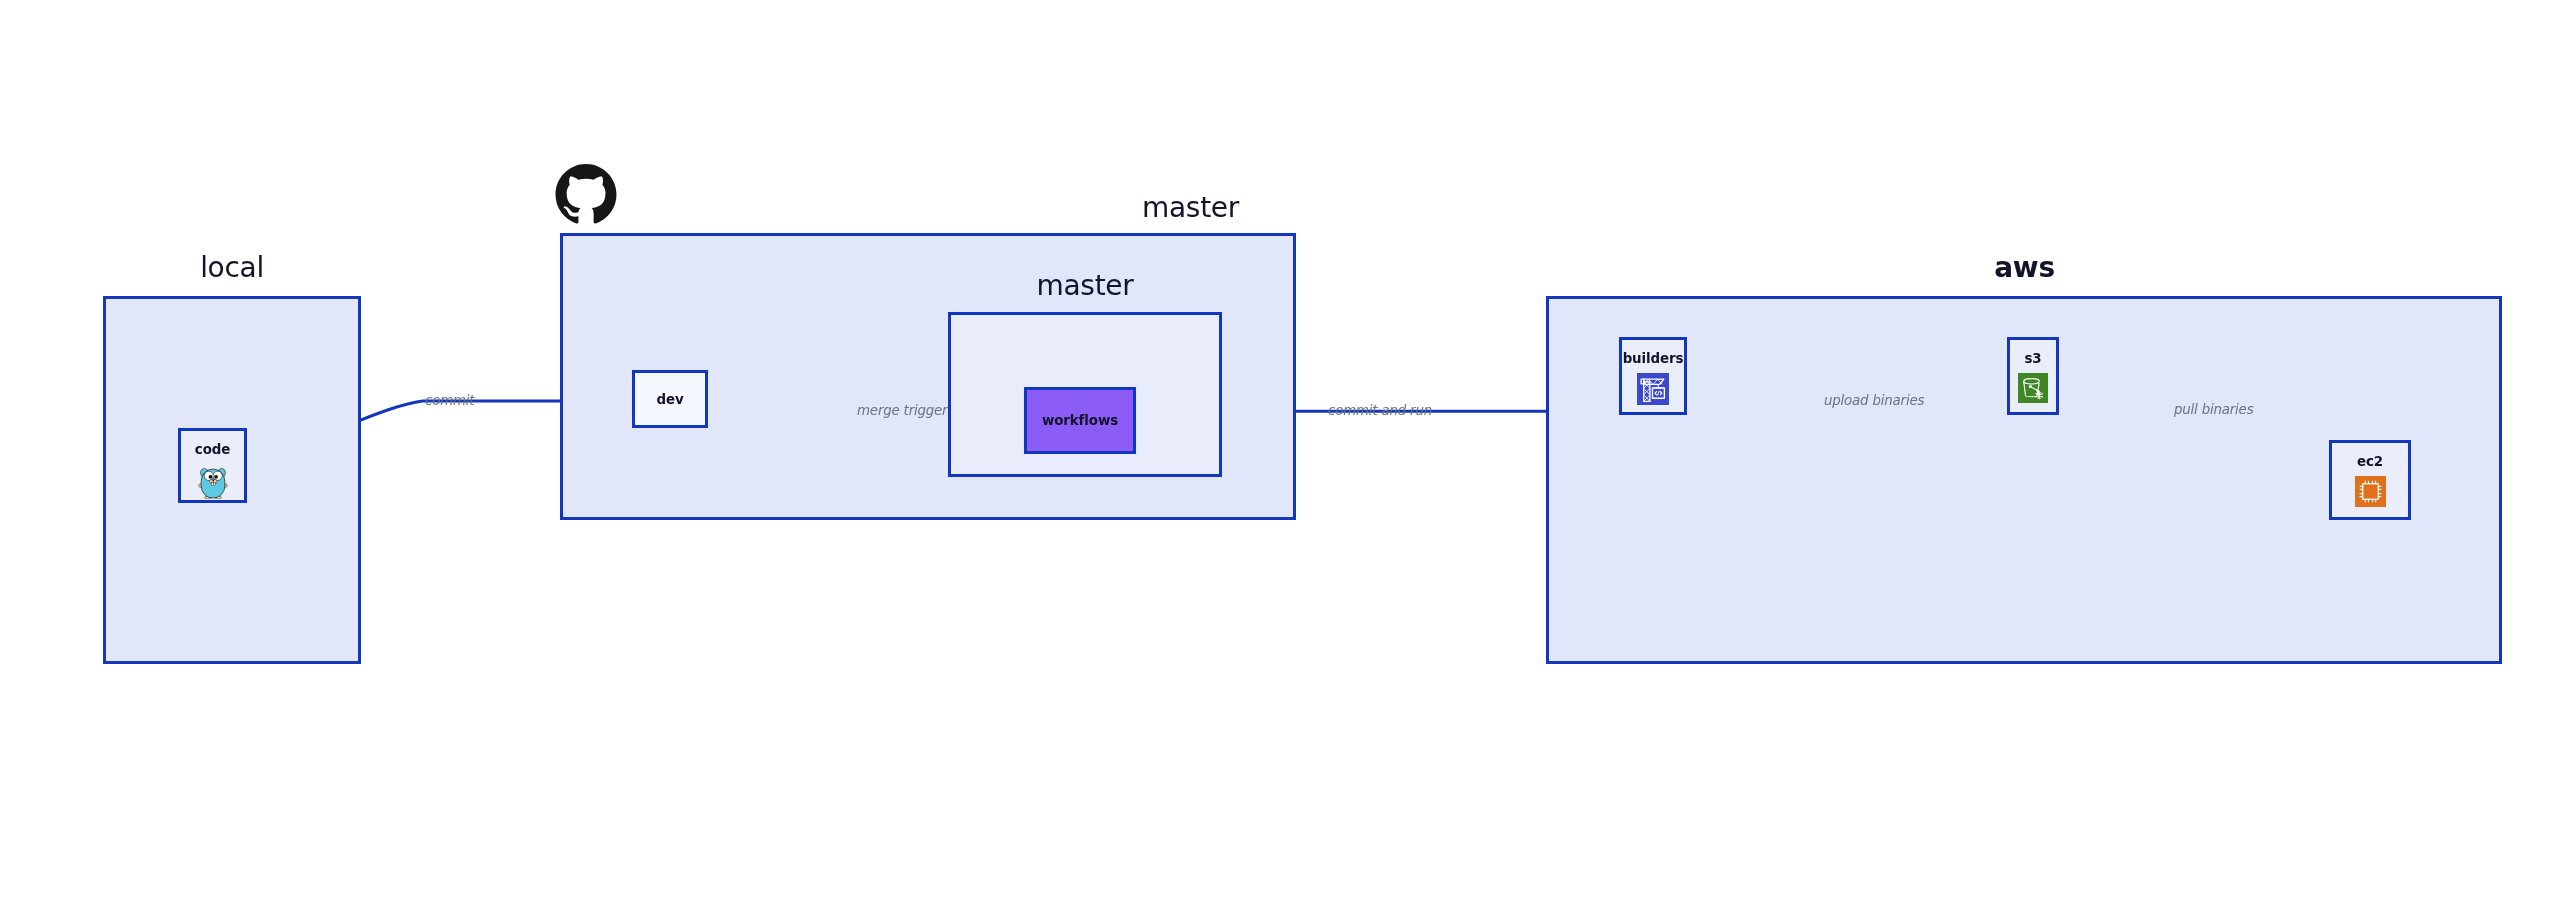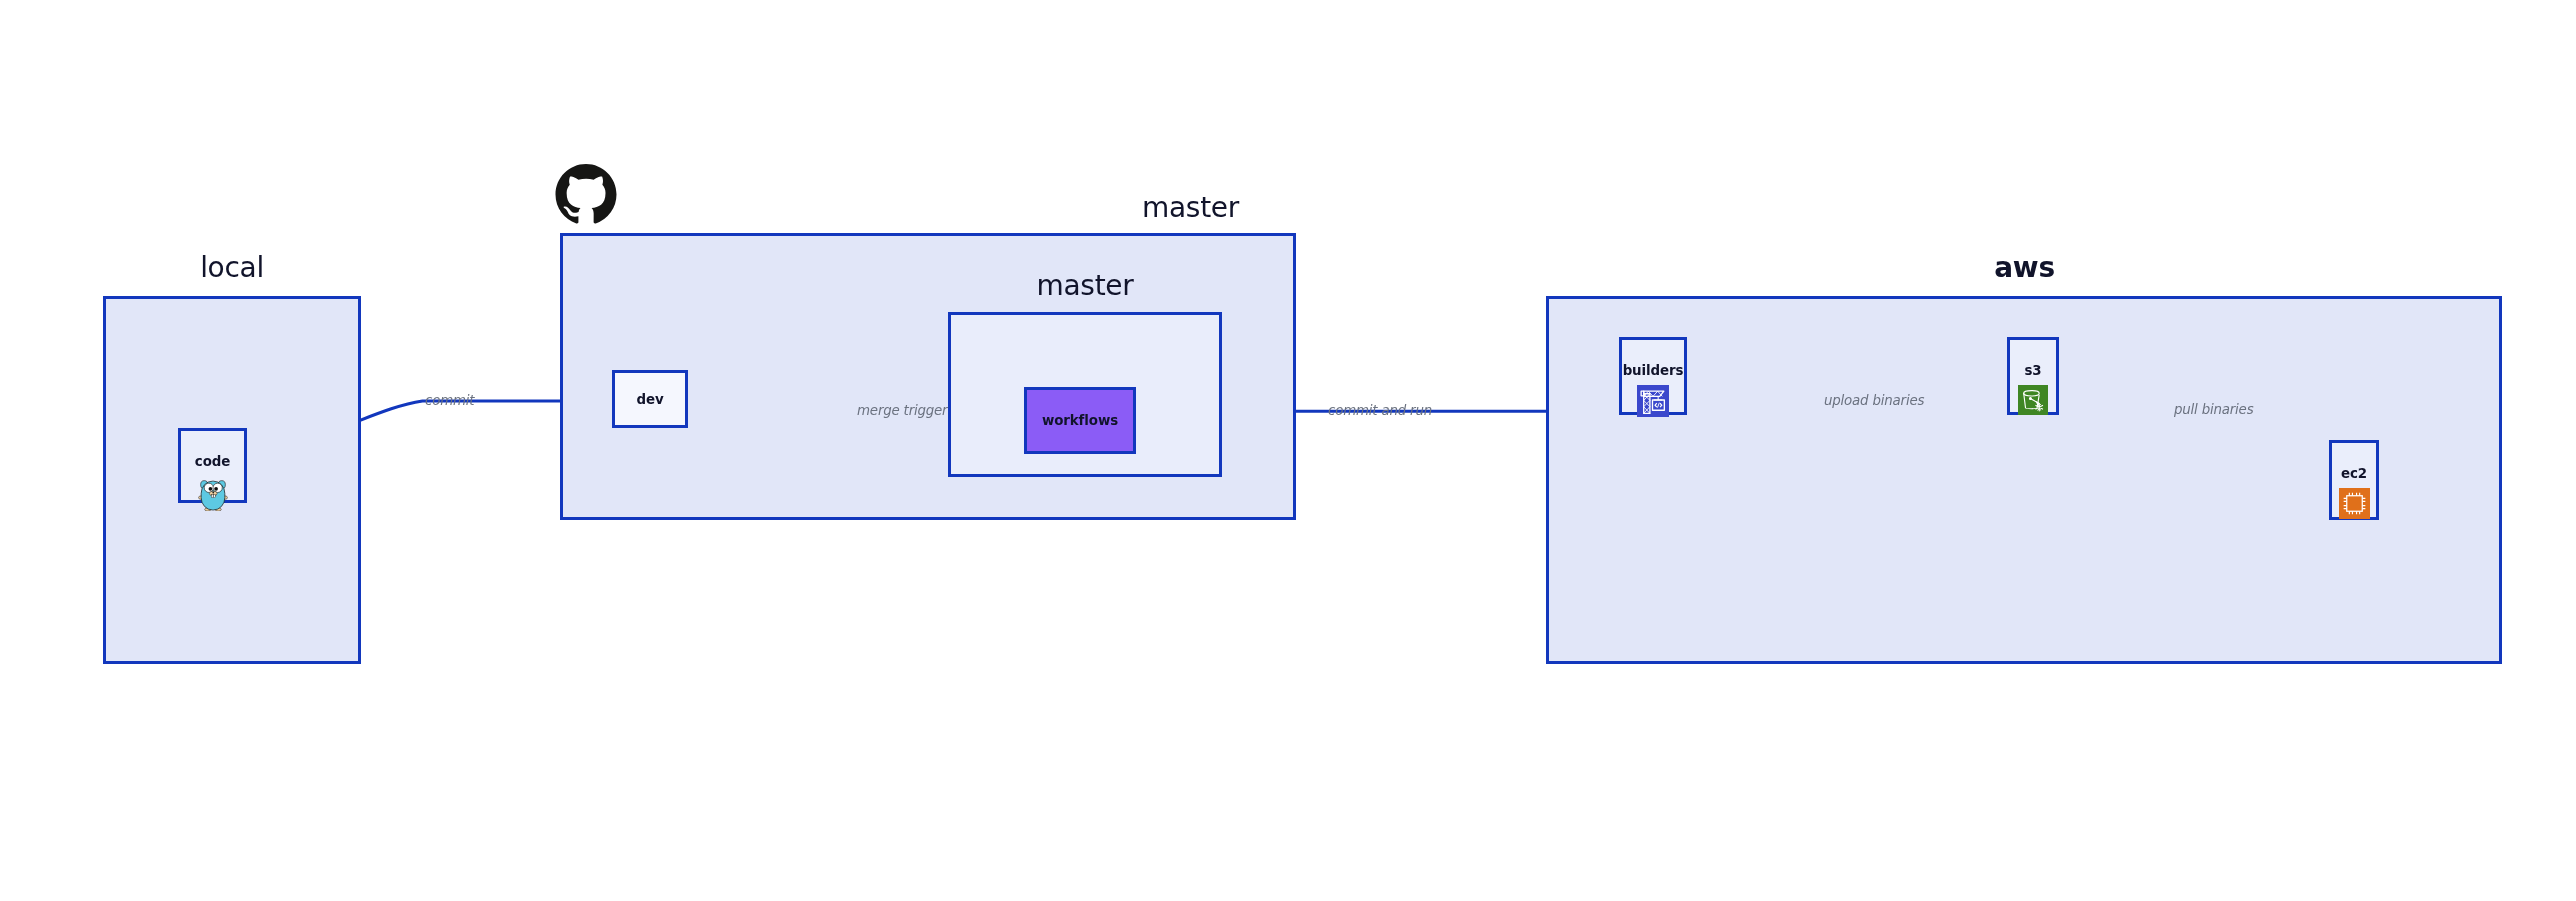--- a/index.html
+++ b/index.html
@@ -55,21 +55,21 @@
     box-sizing: border-box;
     display: flex;
     flex-direction: column;
     align-items: center;
   }
   .node.plainbox { background: #f5f7fe; justify-content: center; }
   .node-label {
     font-size: 13.4px;
     font-weight: bold;
     color: #11142b;
-    margin-top: 23px;
+    margin-top: 11px;
     white-space: nowrap;
     letter-spacing: -0.1px;
   }
   .node-icon {
     margin-top: 7.2px;
   }
 
   
   .edge-label {
     position: absolute;
@@ -168,21 +168,21 @@
                -.28-.15-.68-.52-.01-.53.63-.01 1.08.58 1.23.82.72 1.21 1.87.87 2.33.66
                .07-.52.28-.87.51-1.07-1.78-.2-3.64-.89-3.64-3.95 0-.87.31-1.59.82-2.15
                -.08-.2-.36-1.02.08-2.12 0 0 .67-.21 2.2.82.64-.18 1.32-.27 2-.27
                .68 0 1.36.09 2 .27 1.53-1.04 2.2-.82 2.2-.82.44 1.1.16 1.92.08 2.12
                .51.56.82 1.27.82 2.15 0 3.07-1.87 3.75-3.65 3.95.29.25.54.73.54 1.48
                0 1.07-.01 1.93-.01 2.2 0 .21.15.46.55.38A8.013 8.013 0 0 0 16 8
                c0-4.42-3.58-8-8-8z"></path>
     </svg>
   </div>
 
-  <div class="node plainbox" style="left:612px; top:370px; width:76px; height:58px;">
+  <div class="node plainbox" style="left:632px; top:370px; width:76px; height:58px;">
     <div class="node-label" style="margin-top:0;">dev</div>
   </div>
 
   <div class="subgroup" style="left:948px; top:312px; width:274px; height:165px;"></div>
   <div class="group-label" style="left:948px; top:269px; width:274px;">master</div>
 
   <div class="node plainbox" style="left:1024px; top:387px; width:112px; height:67px; background:#8b5cf6;">
     <div class="node-label" style="margin-top:0;">workflows</div>
   </div>
 
@@ -230,21 +230,21 @@
           <path d="M36 33 L41 35.5 L38.5 39 Z" fill="none"></path>
         </g>
         <g stroke="#ffffff" stroke-width="2.2" stroke-linecap="round">
           <path d="M41 36 L41 50 M34.5 39.5 L47.5 46.5 M47.5 39.5 L34.5 46.5"></path>
           <path d="M38 37.5 L41 40 L44 37.5 M38 48.5 L41 46 L44 48.5" stroke-width="1.8" fill="none"></path>
         </g>
       </svg>
     </div>
   </div>
 
-  <div class="node" style="left:2329px; top:440px; width:50px; height:80px;">
+  <div class="node" style="left:2329px; top:440px; width:82px; height:80px;">
     <div class="node-label">ec2</div>
     <div class="node-icon">
       <svg width="31" height="31" viewBox="0 0 60 60">
         <rect x="0" y="0" width="60" height="60" fill="#e0701a"></rect>
         <g fill="none" stroke="#ffffff" stroke-width="2.4">
           <rect x="15" y="15" width="30" height="30"></rect>
           <g stroke-width="2.2">
             <path d="M20 15 L20 9 M26 15 L26 9 M34 15 L34 9 M40 15 L40 9"></path>
             <path d="M20 45 L20 51 M26 45 L26 51 M34 45 L34 51 M40 45 L40 51"></path>
             <path d="M15 20 L9 20 M15 26 L9 26 M15 34 L9 34 M15 40 L9 40"></path>

